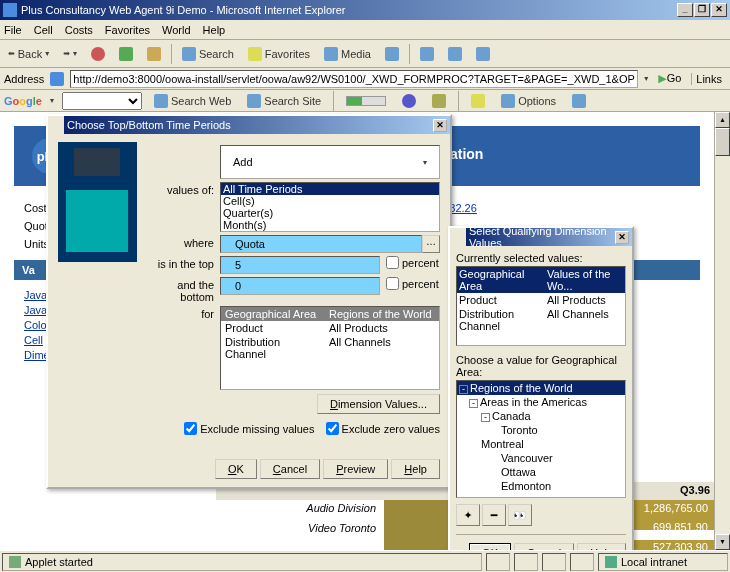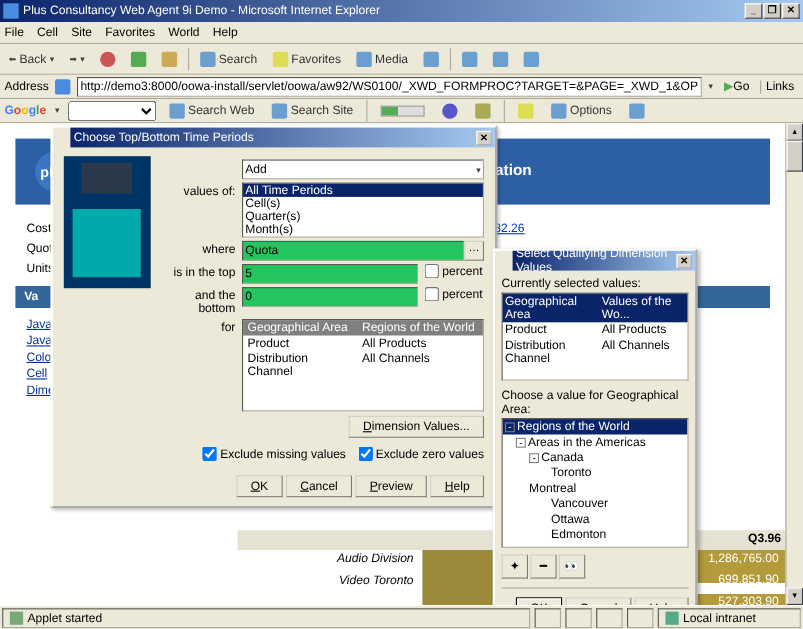--- a/index.html
+++ b/index.html
@@ -74,21 +74,21 @@
 .dlg { position: absolute; background: #ece9d8; border: 2px outset #fff; box-shadow: 2px 2px 4px rgba(0,0,0,.3); }
 .dlg-title { height: 18px; background: linear-gradient(to right, #0a246a, #a6caf0); color: white; display: flex; align-items: center; padding: 0 3px; font-size: 11px; margin-left: 16px; }
 .dlg-title-text { flex: 1; }
 .dlg-close { width: 14px; height: 13px; background: #d4d0c8; border: 1px outset #fff; color: #000; text-align: center; line-height: 10px; font-size: 9px; font-weight: bold; }
 .dlg-body { padding: 8px 10px; }
 .form-row { display: flex; align-items: flex-start; margin: 3px 0; }
 .form-label { width: 75px; text-align: right; padding-right: 6px; padding-top: 2px; }
 .inset-box { border: 1px inset #aca899; background: #fff; font-size: 11px; }
 .sel-hl { background: #0a246a; color: white; padding: 0 2px; }
 .opt-row { padding: 0 2px; }
-.txt-input { height: 18px; border: 1px inset #aca899; background: #22c55e; padding: 0 2px; font-size: 11px; }
+.txt-input { height: 18px; border: 1px inset #aca899; background: #7dd3fc; padding: 0 14px; font-size: 11px; }
 .checklbl { display: flex; align-items: center; gap: 3px; }
 .pick-btn { width: 18px; height: 18px; border: 1px outset #d4d0c8; background: #ece9d8; text-align: center; font-size: 10px; }
 .btn { height: 20px; padding: 0 12px; border: 1px outset #d4d0c8; background: #ece9d8; font-size: 11px; }
 .btn.default { border: 1px solid #000; outline: 1px solid #fff; outline-offset: -2px; }
 .u { text-decoration: underline; }
 
 .table-head { display: flex; background: #808080; color: white; font-size: 11px; }
 .table-head div { padding: 1px 4px; }
 .table-head .c1 { width: 104px; } .table-head .c2 { flex: 1; }
 .table-row2 { display: flex; font-size: 11px; }
@@ -111,21 +111,21 @@
   <div class="ie-title-btns">
     <div class="ie-title-btn">_</div>
     <div class="ie-title-btn">❐</div>
     <div class="ie-title-btn">✕</div>
   </div>
 </div>
 
 <div class="ie-menubar">
   <span>File</span>
   <span>Cell</span>
-  <span>Site</span>
+  <span>Costs</span>
   <span>Favorites</span>
   <span>World</span>
   <span>Help</span>
 </div>
 
 <div class="ie-toolbar">
   <div class="ie-tb-btn">
       <span class="ie-arrow">⬅</span>
       <span>Back</span>
       <span class="ie-arrow">▾</span>
@@ -284,21 +284,21 @@
   <div class="dlg-body">
     <div style="display:flex;gap:8px">
       <div style="width:88px;height:120px;background:#003366;position:relative">
         <div style="position:absolute;left:16px;top:6px;width:46px;height:28px;background:#2a3a4a"></div>
         <div style="position:absolute;left:8px;top:48px;width:62px;height:62px;background:#0aa;display:grid;grid-template-columns:repeat(4,1fr);font-size:6px;color:#033">
         </div>
       </div>
       <div style="flex:1">
         <div class="form-row">
           <div style="width:75px"></div>
-          <div class="inset-box" style="width:220px;height:18px;display:flex;align-items:center;justify-content:space-between;padding:0 2px">
+          <div class="inset-box" style="width:220px;height:34px;display:flex;align-items:center;justify-content:space-between;padding:0 12px">
               <span>Add</span>
               <span class="ie-arrow">▾</span>
             </div>
         </div>
         <div class="form-row">
           <div class="form-label">values of:</div>
           <div class="inset-box" style="width:220px">
             <div class="sel-hl">All Time Periods</div>
             <div class="opt-row">Cell(s)</div>
             <div class="opt-row">Quarter(s)</div>
@@ -352,21 +352,21 @@
               <input type="checkbox" checked="" style="">
               <span>Exclude missing values</span>
             </label>
           <label class="checklbl" style="display:inline-flex">
               <input type="checkbox" checked="" style="">
               <span>Exclude zero values</span>
             </label>
         </div>
       </div>
     </div>
-    <div style="text-align:right;margin-top:10px">
+    <div style="text-align:right;margin-top:22px">
       <button class="btn"><span class="u">O</span>K</button>
       <button class="btn"><span class="u">C</span>ancel</button>
       <button class="btn"><span class="u">P</span>review</button>
       <button class="btn"><span class="u">H</span>elp</button>
     </div>
   </div>
 </div>
 
 <div class="dlg" style="left:448px;top:226px;width:186px">
   <div class="dlg-title">

